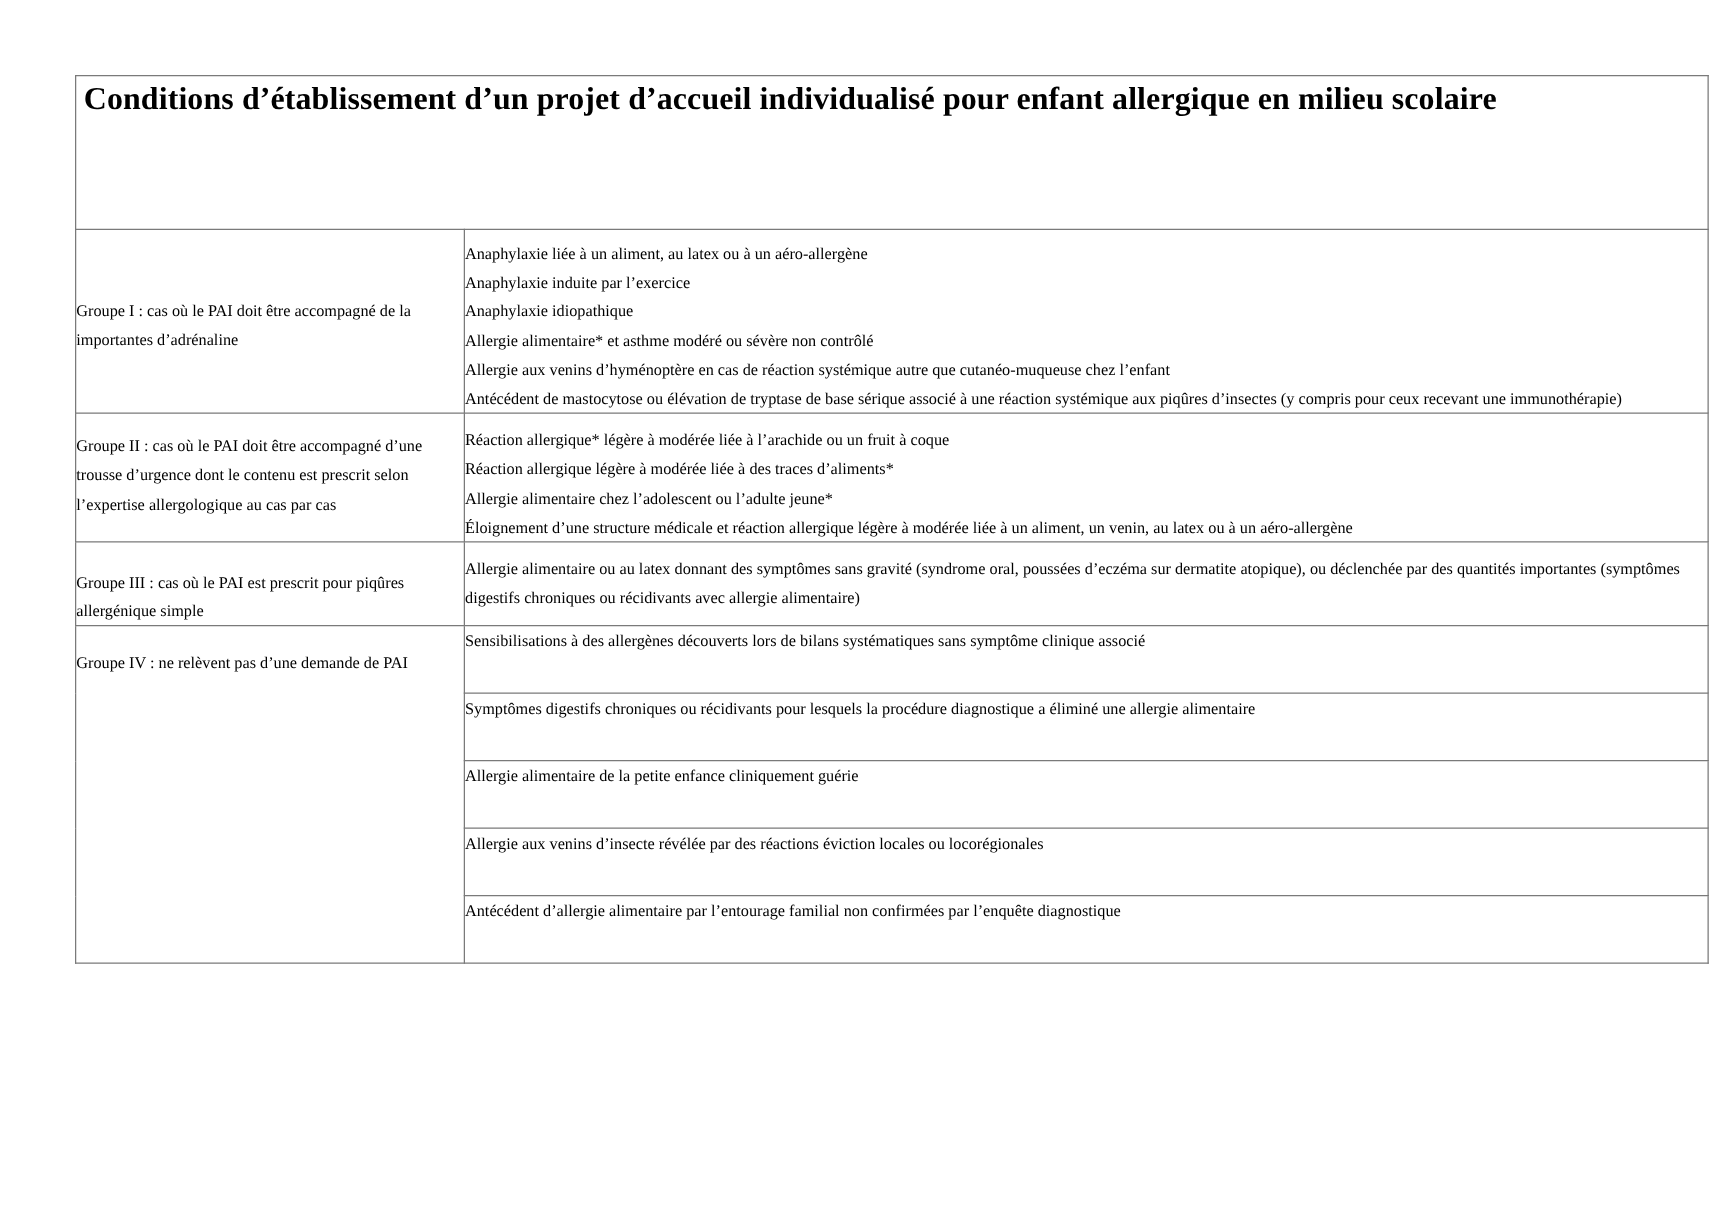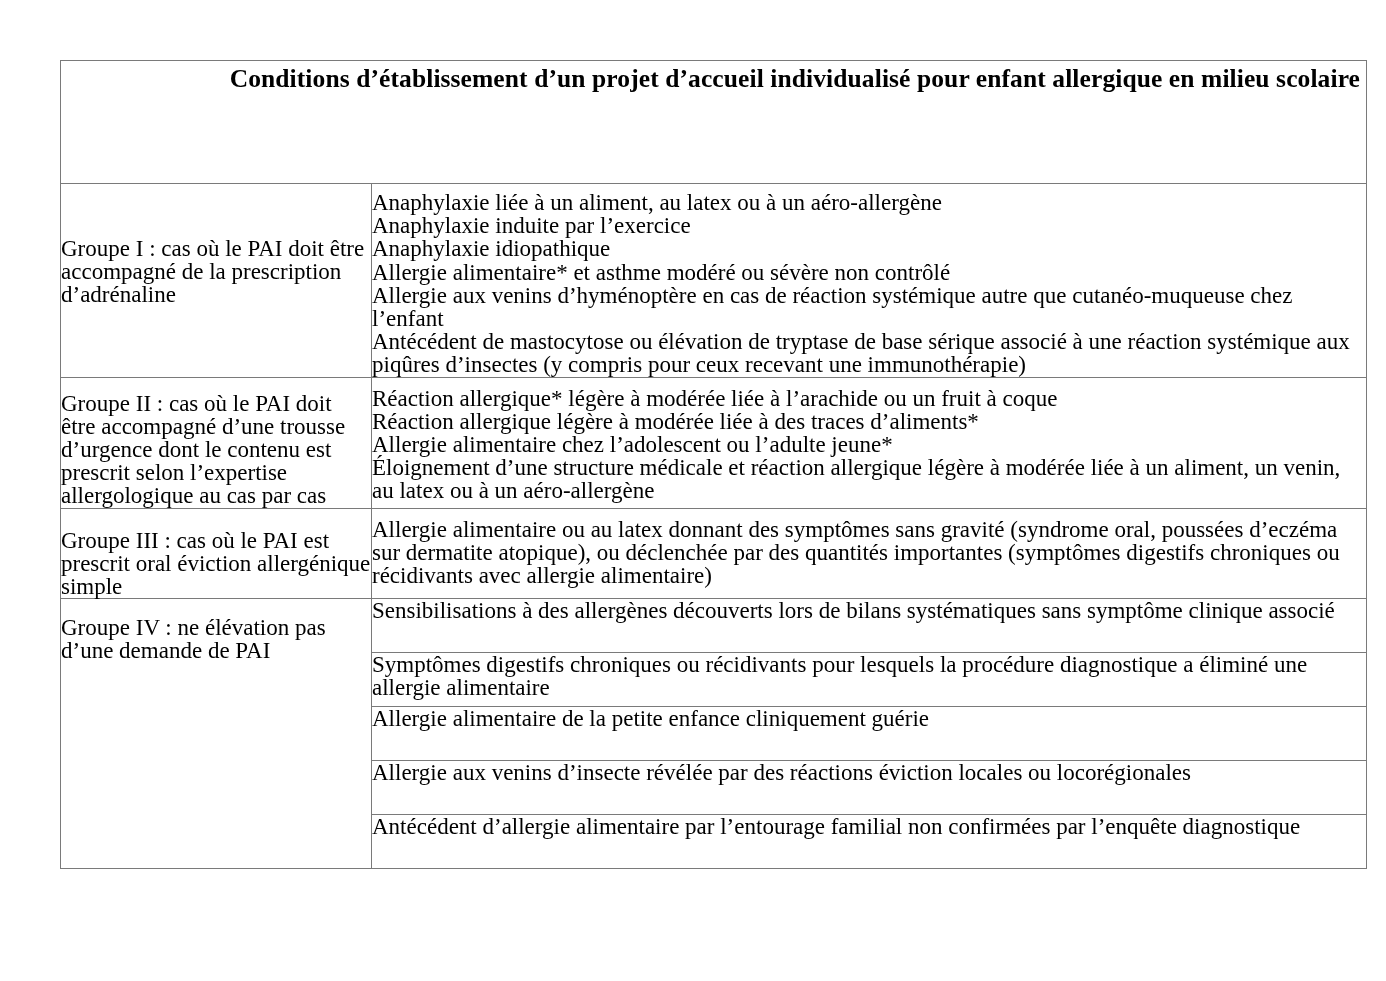--- a/index.html
+++ b/index.html
@@ -38,21 +38,21 @@
   .pai-table td {
     border: 1px solid #7a7a7a;
     vertical-align: top;
     padding: 0;
     background: #ffffff;
   }
 
   
   .title-cell {
     height: 122px;
-    text-align: right;
+    text-align: left;
     vertical-align: top;
     padding: 26px 22px 0 22px;
   }
   .doc-title {
     font-size: 25.5px;
     font-weight: bold;
     line-height: 1.42;
     letter-spacing: 0.1px;
     margin: 0;
     padding: 0 6px;
@@ -61,21 +61,21 @@
   
   .group-cell {
     width: 311px;
     padding: 8px 4px 8px 6px;
   }
   .detail-cell {
     padding: 8px 6px 8px 6px;
   }
 
   .cell-text {
-    font-size: 23px;
+    font-size: 13px;
     line-height: 23.2px;
     white-space: pre-line;
     margin: 0;
     padding: 0;
   }
 
   
   .row-g1 .group-cell { padding-top: 53px; }
   .row-g2 .group-cell { padding-top: 14px; margin-left: 12px; }
   .row-g3 .group-cell { padding-top: 20px; }
@@ -118,21 +118,21 @@
     <tbody>
 
       <tr>
         <td class="title-cell" colspan="2">
           <div class="doc-title">Conditions d’établissement d’un projet d’accueil individualisé pour enfant allergique en milieu scolaire</div>
         </td>
       </tr>
 
       <tr class="row-g1">
         <td class="group-cell">
-          <div class="cell-text">Groupe I : cas où le PAI doit être accompagné de la prescription d’adrénaline</div>
+          <div class="cell-text">Groupe I : cas où le PAI doit être accompagné de la importantes d’adrénaline</div>
         </td>
         <td class="detail-cell">
           <div class="cell-text">Anaphylaxie liée à un aliment, au latex ou à un aéro-allergène
 Anaphylaxie induite par l’exercice
 Anaphylaxie idiopathique
 Allergie alimentaire* et asthme modéré ou sévère non contrôlé
 Allergie aux venins d’hyménoptère en cas de réaction systémique autre que cutanéo-muqueuse chez l’enfant
 Antécédent de mastocytose ou élévation de tryptase de base sérique associé à une réaction systémique aux piqûres d’insectes (y compris pour ceux recevant une immunothérapie)</div>
         </td>
       </tr>
@@ -144,30 +144,30 @@
         <td class="detail-cell">
           <div class="cell-text">Réaction allergique* légère à modérée liée à l’arachide ou un fruit à coque
 Réaction allergique légère à modérée liée à des traces d’aliments*
 Allergie alimentaire chez l’adolescent ou l’adulte jeune*
 Éloignement d’une structure médicale et réaction allergique légère à modérée liée à un aliment, un venin, au latex ou à un aéro-allergène</div>
         </td>
       </tr>
 
       <tr class="row-g3">
         <td class="group-cell">
-          <div class="cell-text">Groupe III : cas où le PAI est prescrit oral éviction allergénique simple</div>
+          <div class="cell-text">Groupe III : cas où le PAI est prescrit pour piqûres allergénique simple</div>
         </td>
         <td class="detail-cell">
           <div class="cell-text">Allergie alimentaire ou au latex donnant des symptômes sans gravité (syndrome oral, poussées d’eczéma sur dermatite atopique), ou déclenchée par des quantités importantes (symptômes digestifs chroniques ou récidivants avec allergie alimentaire)</div>
         </td>
       </tr>
 
       <tr class="row-g4">
         <td class="group-cell" rowspan="5">
-          <div class="cell-text">Groupe IV : ne élévation pas d’une demande de PAI</div>
+          <div class="cell-text">Groupe IV : ne relèvent pas d’une demande de PAI</div>
         </td>
         <td class="sub-cell">
           <div class="cell-text">Sensibilisations à des allergènes découverts lors de bilans systématiques sans symptôme clinique associé</div>
         </td>
       </tr>
       <tr>
         <td class="sub-cell">
           <div class="cell-text">Symptômes digestifs chroniques ou récidivants pour lesquels la procédure diagnostique a éliminé une allergie alimentaire</div>
         </td>
       </tr>

